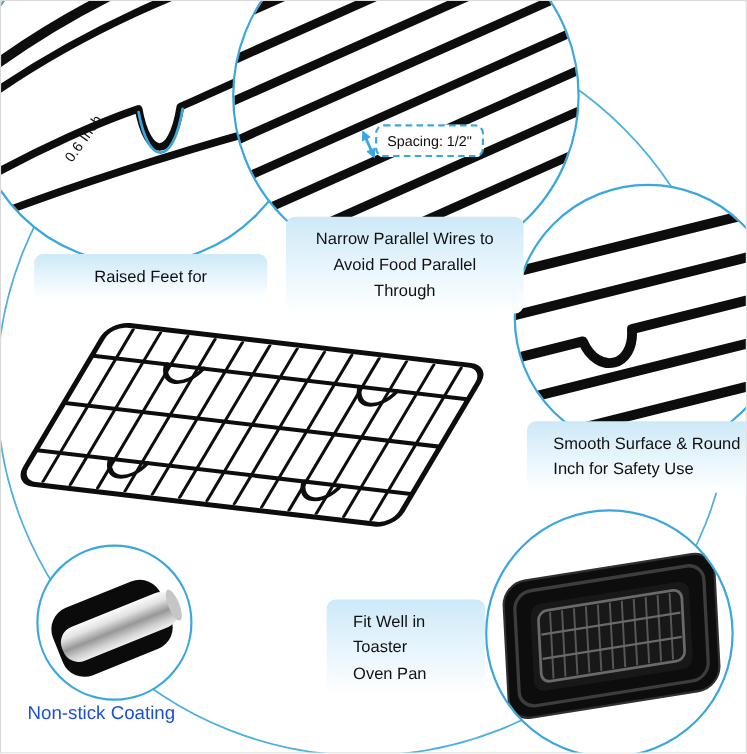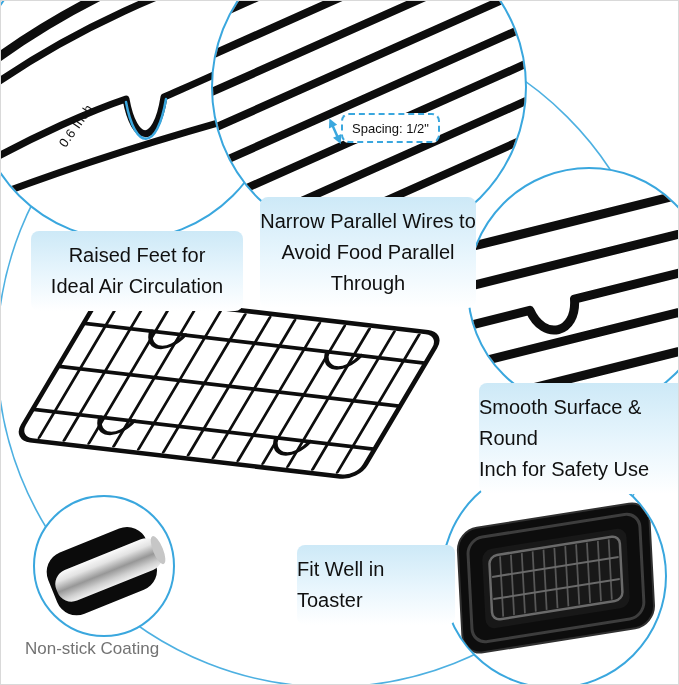--- a/index.html
+++ b/index.html
@@ -11,35 +11,35 @@
   svg { display:block; }
   .layer { position:absolute; left:0; top:0; }
   .inset {
     position:absolute; border-radius:50%; background:#fff;
     border:2px solid var(--accent,#3aa7de); overflow:hidden;
   }
   .wire { fill:none; stroke:var(--wire,#0d0d0d); stroke-linecap:round; stroke-linejoin:round; }
   .blue-stroke { fill:none; stroke:var(--accent,#3aa7de); stroke-linecap:round; }
   .blue-fill { fill:var(--accent,#3aa7de); stroke:none; }
   .callout {
-    position:absolute; border-radius:8px; padding:9px 0;
+    position:absolute; border-radius:8px; padding:9px 24px;
     background:linear-gradient(180deg,#cde9f7 0%, #e9f6fd 55%, #ffffff 100%);
-    font-size:20px; color:#101010; line-height:1.55; z-index:30;
+    font-size:15px; color:#101010; line-height:1.55; z-index:30;
   }
   .callout.center { text-align:center; }
   .rot-label {
     position:absolute; font-size:13px; color:#101010; white-space:nowrap;
     transform:rotate(-55deg); transform-origin:left bottom; letter-spacing:.3px;
   }
   .spacing-box {
     position:absolute; border:2px dashed var(--accent,#3aa7de); background:#fff;
     border-radius:8px; font-size:13px; color:#101010; white-space:nowrap;
     display:flex; align-items:center; justify-content:center; padding:0 9px; height:30px;
   }
-  .caption { position:absolute; font-size:17px; color:#737373; z-index:30; }
+  .caption { position:absolute; font-size:17px; color:#1d4ed8; z-index:30; }
 </style>
 </head>
 <body>
 
 <div class="stage">
 
   <svg class="layer" width="679" height="685" aria-hidden="true">
     <circle cx="330" cy="352" r="334" class="blue-stroke" stroke-width="1.6" opacity="0.9"></circle>
   </svg>
 
@@ -111,32 +111,32 @@
       <g transform="translate(70 74) rotate(-22)">
         <rect x="-56" y="-34" width="106" height="66" rx="21" fill="#0b0b0b"></rect>
         <rect x="-52" y="-16" width="112" height="33" rx="15" fill="url(#metal)"></rect>
         <ellipse cx="57" cy="0.5" rx="5" ry="15" fill="#c6c6c6"></ellipse>
       </g>
     </svg>
   </div>
 
   <div class="callout center" style="left:30px; top:230px; width:212px;">
     <div>Raised Feet for</div>
-    <div>Ideal Air Circulation</div>
   </div>
 
   <div class="callout center" style="left:259px; top:196px; width:216px;">
     <div>Narrow Parallel Wires to</div>
     <div>Avoid Food Parallel Through</div>
   </div>
 
   <div class="callout" style="left:478px; top:382px; width:220px;">
     <div>Smooth Surface &amp; Round</div>
     <div>Inch for Safety Use</div>
   </div>
 
-  <div class="callout" style="left:296px; top:544px; width:158px;">
+  <div class="callout" style="left:296px; top:544px; width:144px;">
     <div>Fit Well in Toaster</div>
+    <div>Oven Pan</div>
   </div>
 
   <div class="caption" style="left:24px; top:638px;">Non-stick Coating</div>
 
 </div>
 
 </body></html>

